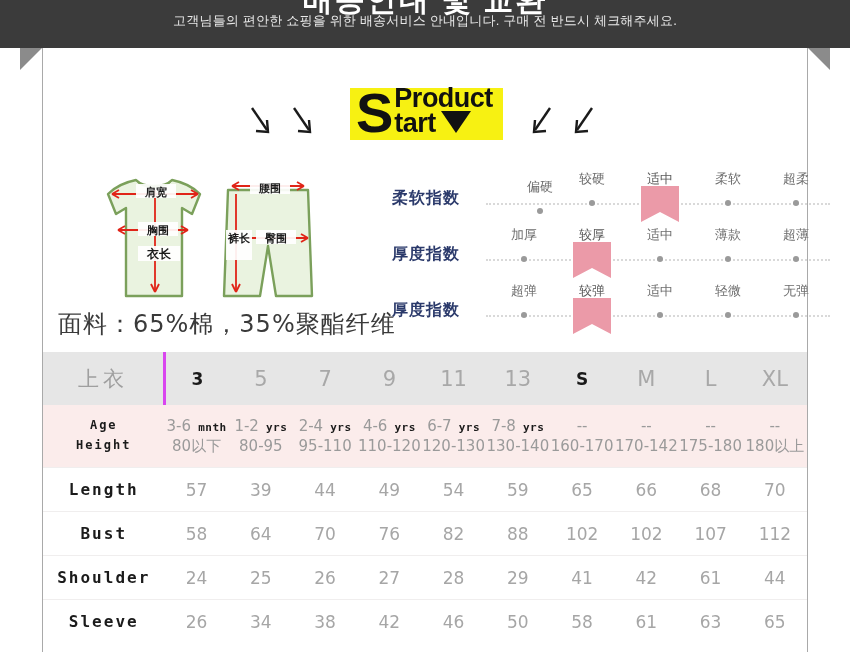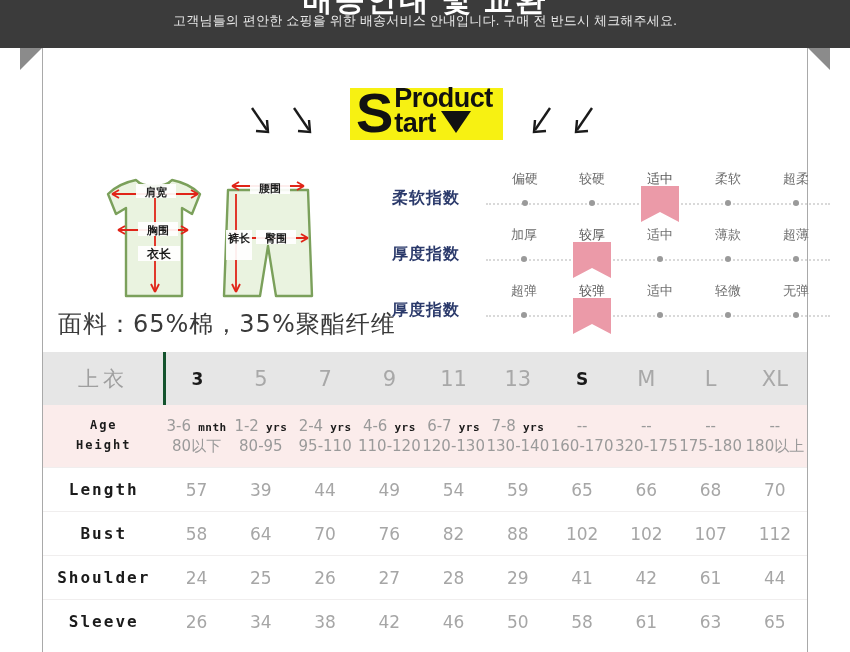--- a/index.html
+++ b/index.html
@@ -122,21 +122,21 @@
   }
   .table td{
     padding:0;text-align:center;vertical-align:middle;
     font-family:"DejaVu Sans",sans-serif;
   }
   .col-label{width:120px;}
   
   .hdr td{background:#e6e6e6;height:53px;}
   .hdr td.col-label{
     color:#9f9f9f;font-size:21px;letter-spacing:4px;
-    border-right:3px solid #14532d;
+    border-right:3px solid #d946ef;
   }
   .hdr td.size{color:#a8a8a8;font-size:21px;}
   .hdr td.size.strong{color:#1a1a1a;font-weight:bold;font-size:17px;}
   
   .agerow td{background:#fbeceb;height:62px;}
   .agerow td.col-label{
     color:#1b1b1b;font-size:12px;font-weight:bold;letter-spacing:2px;
     font-family:"DejaVu Sans Mono","Liberation Mono",monospace;
     line-height:1.65;
   }
@@ -263,21 +263,21 @@
       <text x="216" y="70" text-anchor="middle" font-size="11" font-weight="bold" fill="#1b1b1b" font-family="DejaVu Sans, sans-serif">臀围</text>
     </svg>
   </div>
   <div class="fabric-text">面料：65%棉，35%聚酯纤维</div>
 
   <div class="indexes" id="indexes">
       <div class="idx-row">
         <div class="idx-label">柔软指数</div>
         <div class="idx-track"></div>
         <div class="idx-scale">
-          <div class="idx-pt" style="left: 47px;">
+          <div class="idx-pt" style="left: 62px; margin-top: 8px;">
             <div class="cap">偏硬</div>
             <div class="dot"></div>
           </div>
           <div class="idx-pt" style="left: 114px;">
             <div class="cap">较硬</div>
             <div class="dot"></div>
           </div>
           <div class="idx-pt marked" style="left: 182px;">
             <div class="cap">适中</div>
             <div class="ribbon"></div>
@@ -404,21 +404,21 @@
           </td>
           <td>
             <div class="age-cell">
               <div class="a">--</div>
               <span class="h">160-170</span>
             </div>
           </td>
           <td>
             <div class="age-cell">
               <div class="a">--</div>
-              <span class="h">320-175</span>
+              <span class="h">170-142</span>
             </div>
           </td>
           <td>
             <div class="age-cell">
               <div class="a">--</div>
               <span class="h">175-180</span>
             </div>
           </td>
           <td>
             <div class="age-cell">

